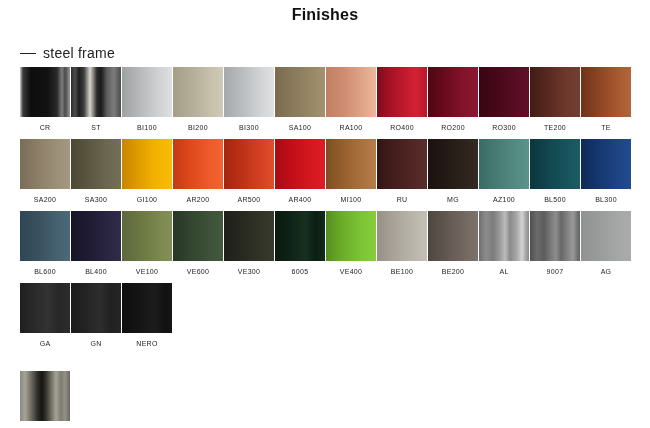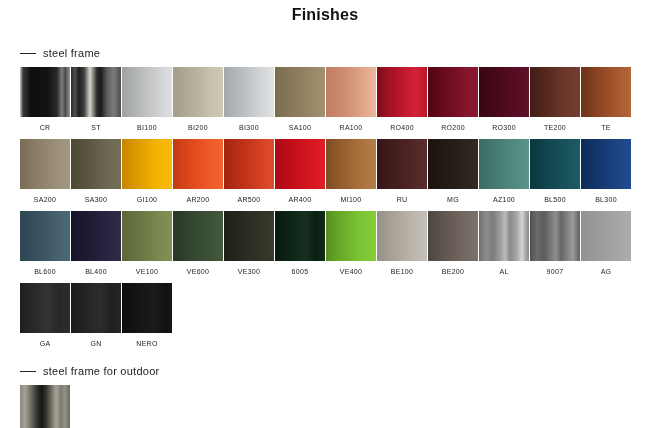--- a/index.html
+++ b/index.html
@@ -36,21 +36,21 @@
     height: 14px;
   }
   .section-dash {
     display: block;
     width: 16px;
     height: 1px;
     background: #222222;
     flex: 0 0 auto;
   }
   .section-label {
-    font-size: 11px;
+    font-size: 14px;
     letter-spacing: 0.25px;
     color: #222222;
     white-space: nowrap;
   }
 
   .grid {
     display: flex;
     flex-wrap: wrap;
     width: 630px;
   }
@@ -251,22 +251,18 @@
         <div class="swatch-label">GN</div>
       </div>
       <div class="cell">
         <div class="swatch" style="background: linear-gradient(90deg, rgb(14, 14, 14) 0%, rgb(21, 21, 21) 35%, rgb(28, 28, 28) 65%, rgb(17, 17, 17) 88%, rgb(22, 22, 22) 100%);"></div>
         <div class="swatch-label">NERO</div>
       </div>
     </div>
 </div>
 
 <div class="section section-outdoor" id="section-steel-frame-outdoor">
-  <div class="section-head">
-    <span class="section-dash"></span>
-    <span class="section-label">steel frame for outdoor</span>
-  </div>
   <div class="grid outdoor-grid" id="grid-steel-frame-outdoor">
       <div class="cell">
         <div class="swatch" style="background: linear-gradient(90deg, rgb(139, 136, 125) 0%, rgb(166, 163, 152) 10%, rgb(111, 108, 98) 22%, rgb(42, 42, 38) 36%, rgb(21, 21, 18) 44%, rgb(52, 52, 47) 52%, rgb(110, 107, 97) 62%, rgb(165, 162, 151) 72%, rgb(126, 123, 113) 82%, rgb(148, 145, 134) 90%, rgb(107, 104, 96) 100%);"></div>
       </div>
     </div>
 </div>
 
 </body></html>

